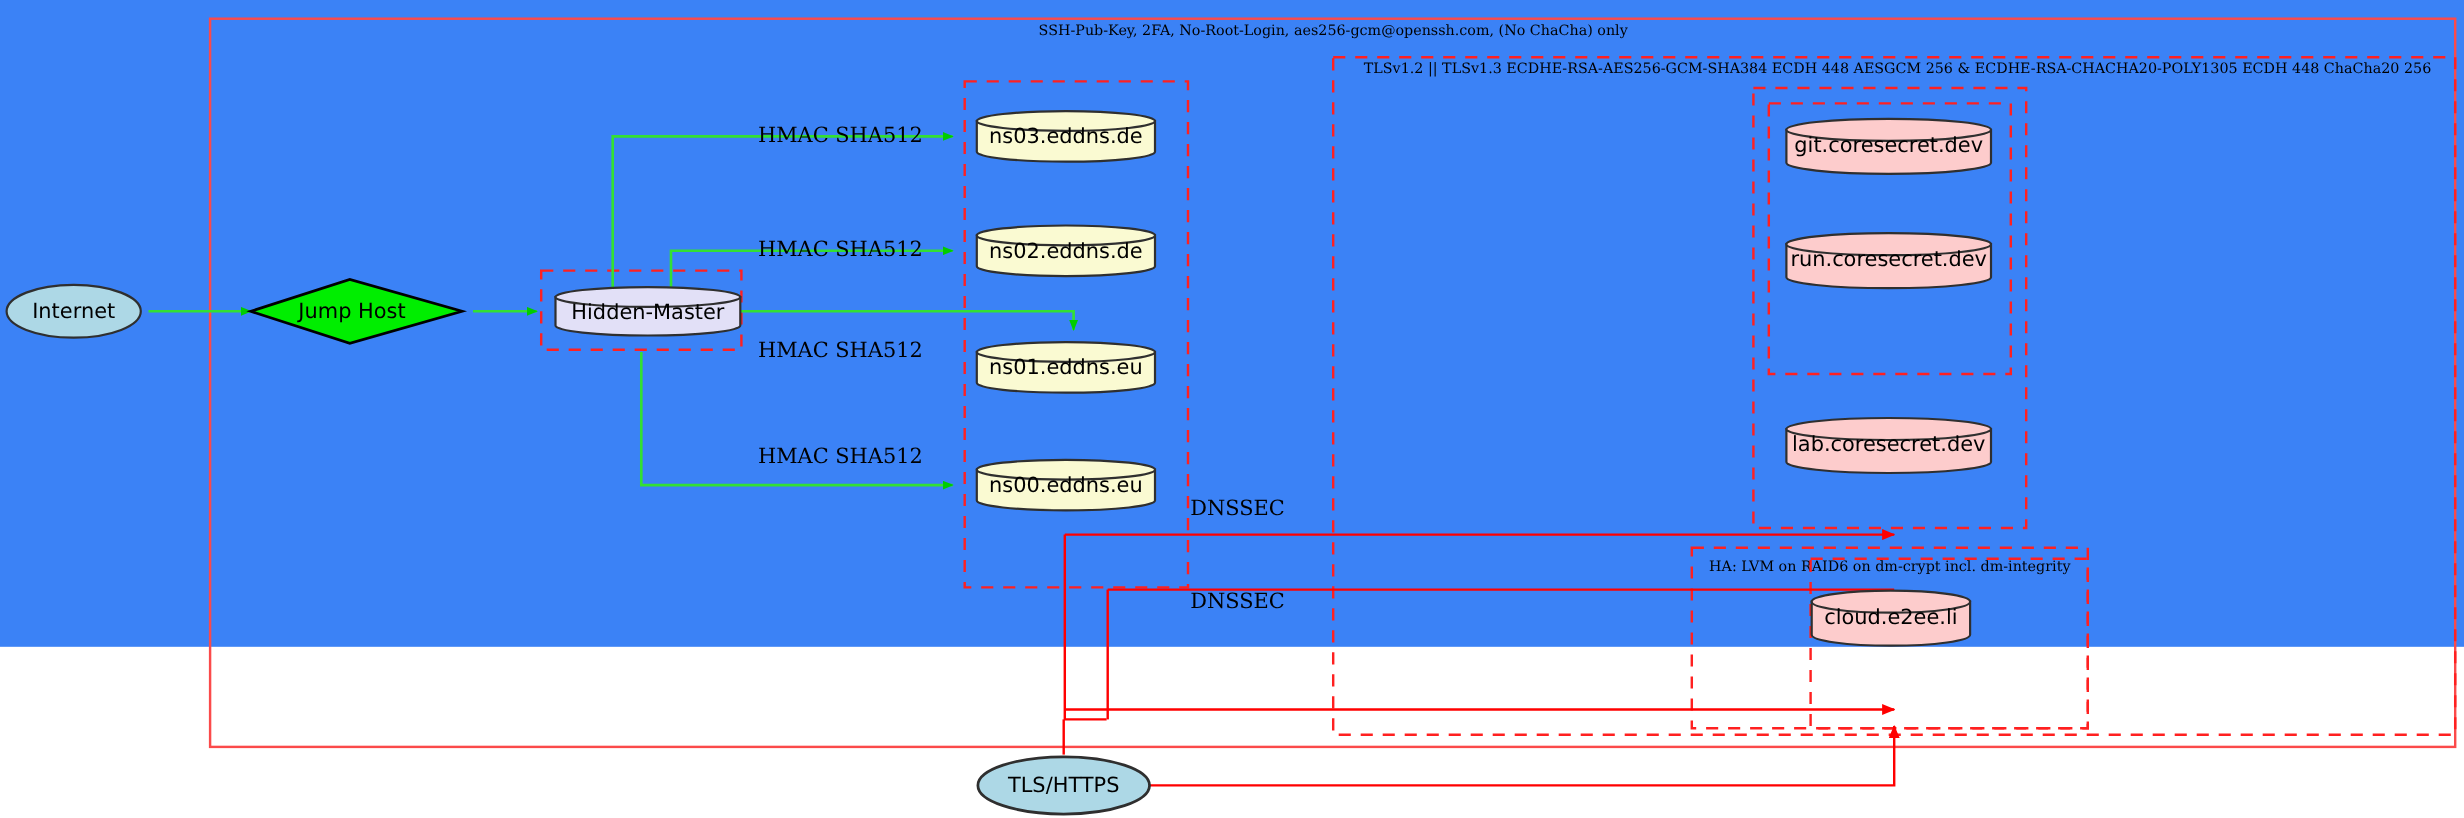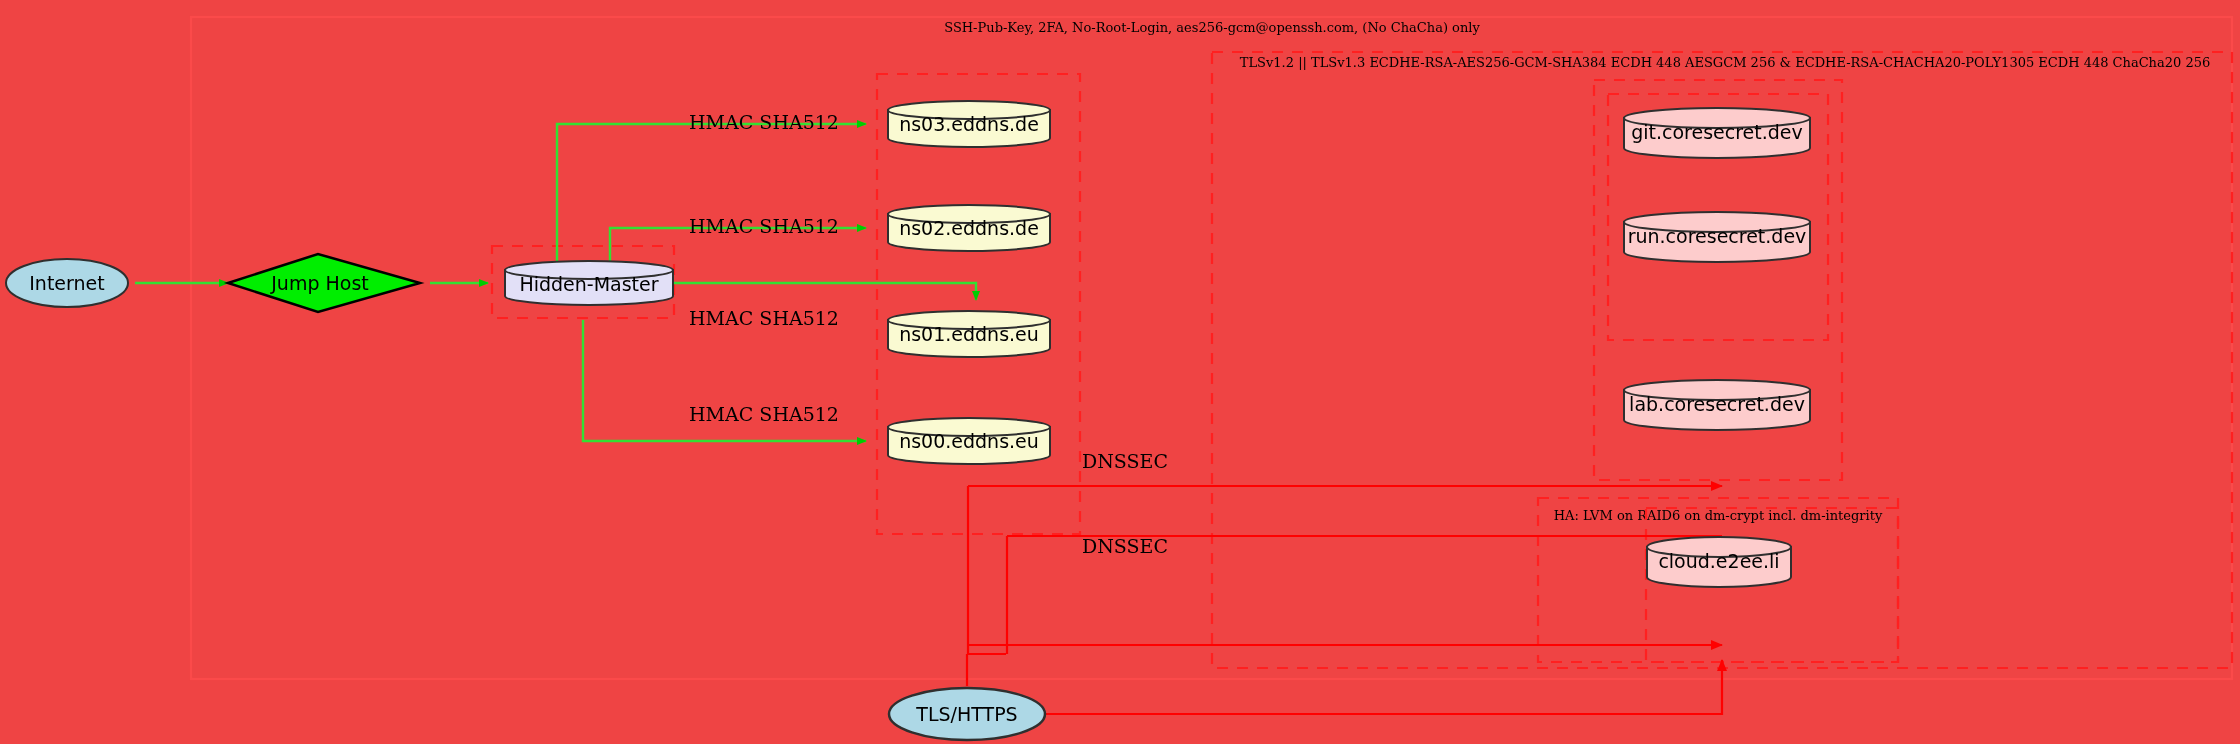--- a/index.html
+++ b/index.html
@@ -1,17 +1,17 @@
 <!DOCTYPE html>
 <html><head>
 <meta charset="utf-8">
 <style>
   html,body{margin:0;padding:0;background:#ffffff;}
   body{width:2240px;height:744px;overflow:hidden;font-family:"Liberation Sans",sans-serif;}
-  #stage{position:relative;width:2240px;height:744px;background:#ef4444;}
+  #stage{position:relative;width:2240px;height:588px;background:#3b82f6;}
   svg.layer{position:absolute;left:0;top:0;width:2240px;height:744px;}
   .node-label{font-family:"DejaVu Sans","Liberation Sans",sans-serif;font-size:19px;fill:#000;text-anchor:middle;dominant-baseline:middle;}
   .edge-label{font-family:"DejaVu Serif","Liberation Serif",serif;font-size:19px;fill:#000;text-anchor:middle;dominant-baseline:middle;}
   .cluster-label{font-family:"DejaVu Serif","Liberation Serif",serif;font-size:13px;fill:#000;text-anchor:middle;dominant-baseline:middle;}
   .cyl-body{stroke:#2f2f2f;stroke-width:2;}
   .cyl-top{stroke:#2f2f2f;stroke-width:2;}
   .green-edge{stroke:#33e033;stroke-width:2.4;fill:none;}
   .red-edge{stroke:#ff0000;stroke-width:2.2;fill:none;}
   .dashed-box{fill:none;stroke:#ff2020;stroke-width:2.2;stroke-dasharray:11 9;}
   .solid-box{fill:none;stroke:#fb4a4a;stroke-width:2.2;}

